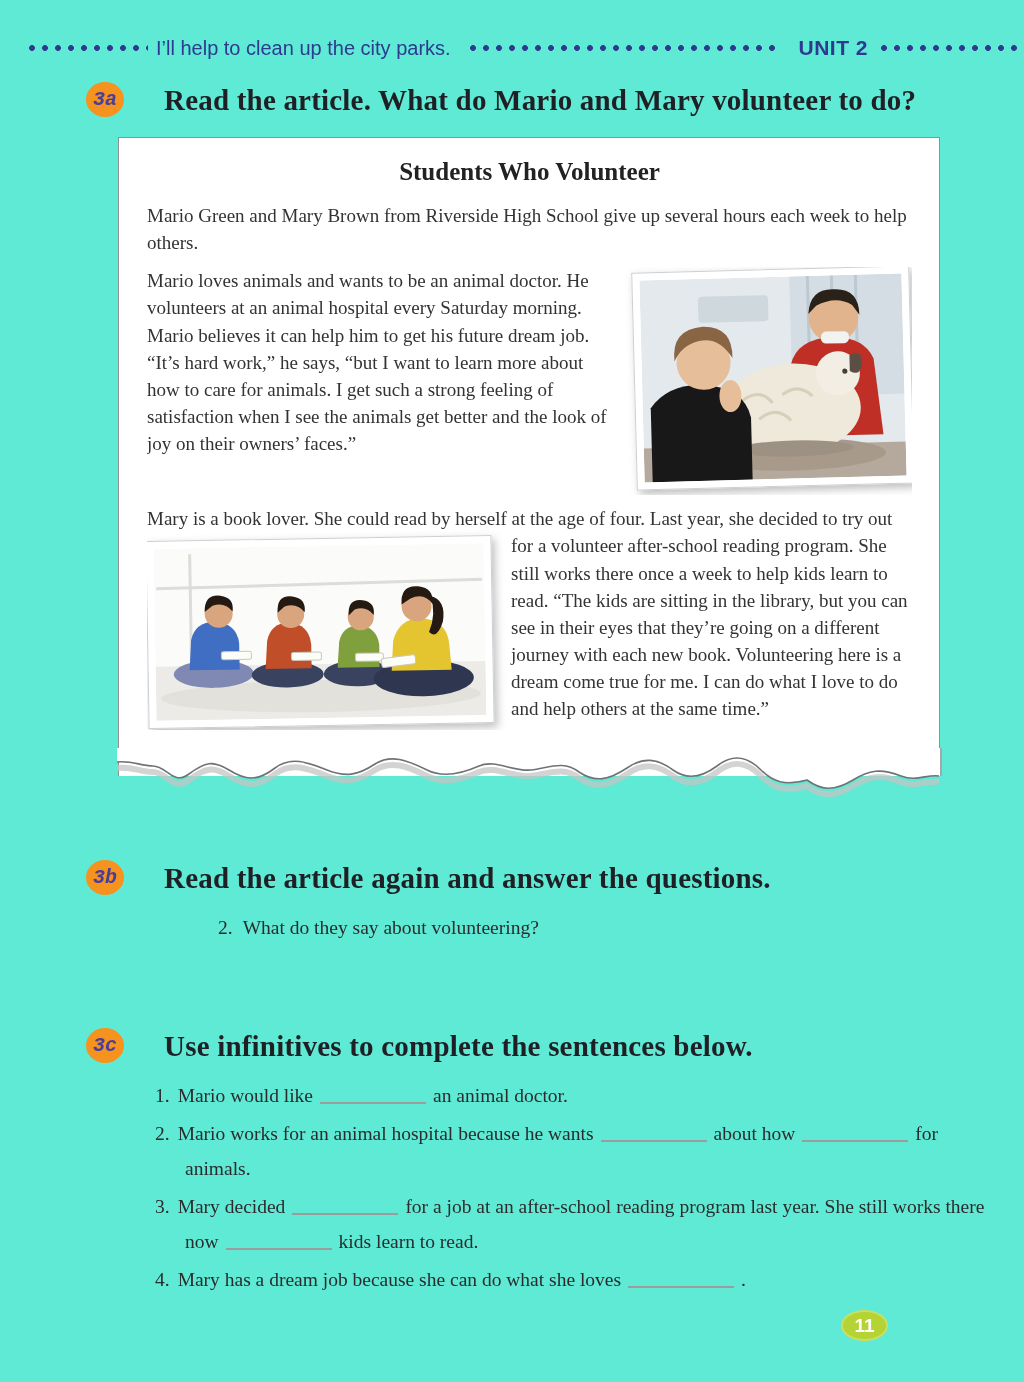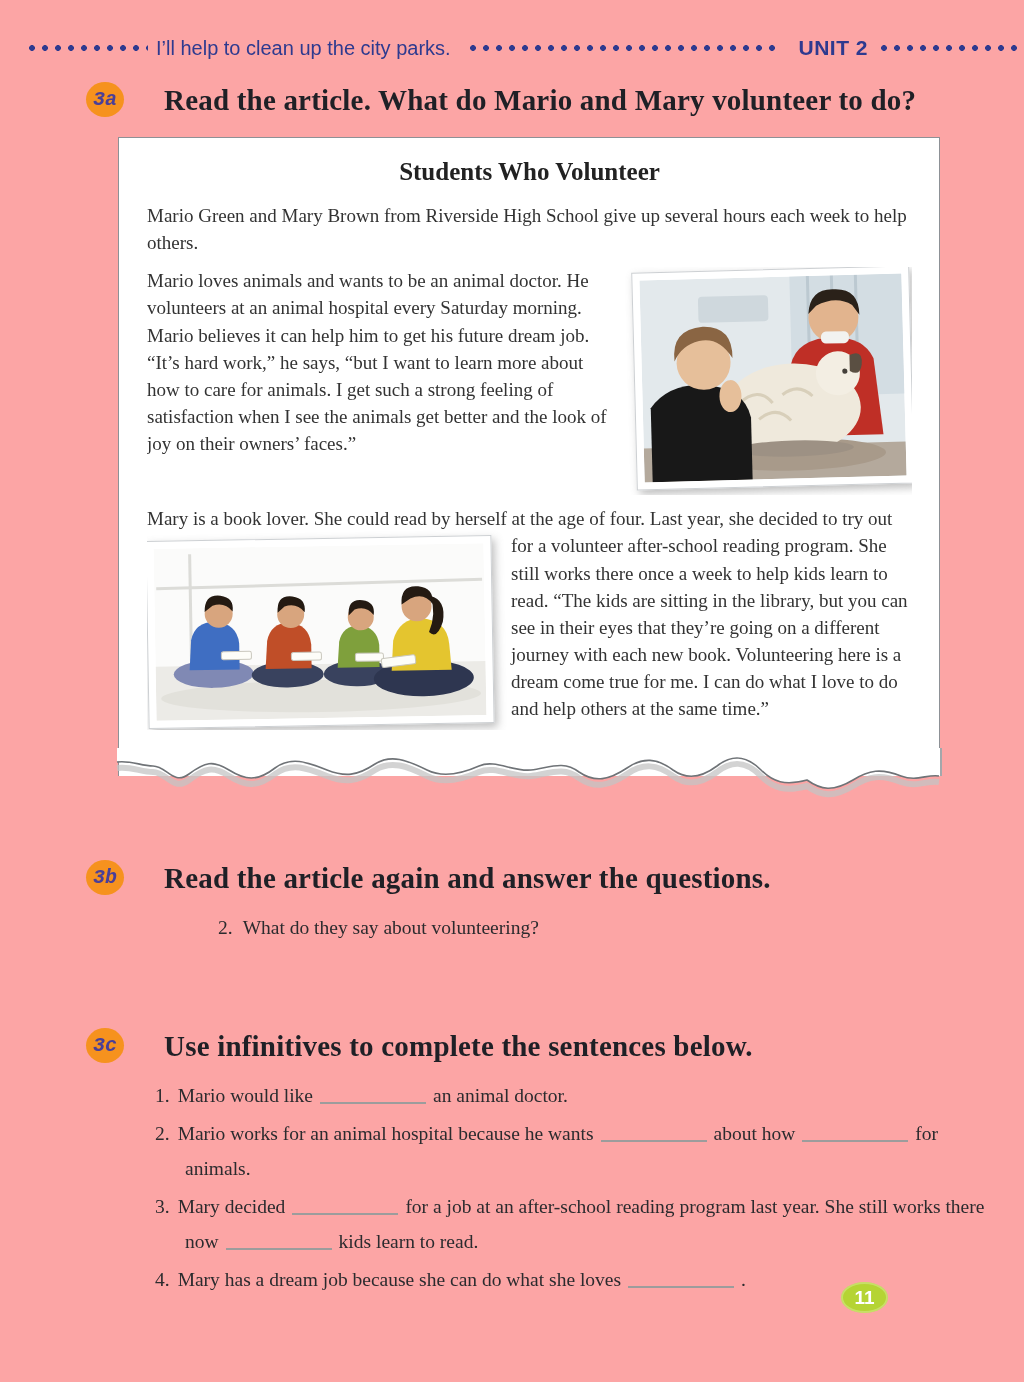--- a/index.html
+++ b/index.html
@@ -1,19 +1,19 @@
 <!DOCTYPE html>
 <html><head>
 <meta charset="utf-8">
 <style>
   * { margin:0; padding:0; box-sizing:border-box; }
   html,body { background:#e8e8e8; }
   .page {
     position:relative; width:1024px; height:1382px; margin:0 auto;
-    background:#fca5a5; overflow:hidden;
+    background:#5eead4; overflow:hidden;
     font-family:"Liberation Serif", serif; color:#2d2d30;
   }
 
   
   .hdr {
     position:absolute; top:36px; left:28px; right:-8px;
     display:flex; align-items:center;
     color:#2e3a8f; font-family:"Liberation Sans", sans-serif;
   }
   .dots {
@@ -70,21 +70,21 @@
                font-size:19.5px; line-height:35.5px; color:#2b2b2e; }
   .sent { padding-left:30px; text-indent:-30px; margin-bottom:2px; }
   .snum { margin-right:8px; }
   .blank {
     display:inline-block; width:106px; height:15px;
     border-bottom:2px solid #9c9c9c; margin:0 7px; transform:translateY(2px);
   }
 
   
   .pagenum {
-    position:absolute; top:1282px; left:841px; width:47px; height:31px;
+    position:absolute; top:1310px; left:841px; width:47px; height:31px;
     background:#b5d434; border-radius:50%;
     color:#fff; font-family:"Liberation Sans", sans-serif; font-weight:bold; font-size:19px;
     display:flex; align-items:center; justify-content:center;
     box-shadow:inset 0 0 0 2px rgba(255,255,255,.25);
   }
 </style>
 </head>
 <body>
 
 <div class="page">

